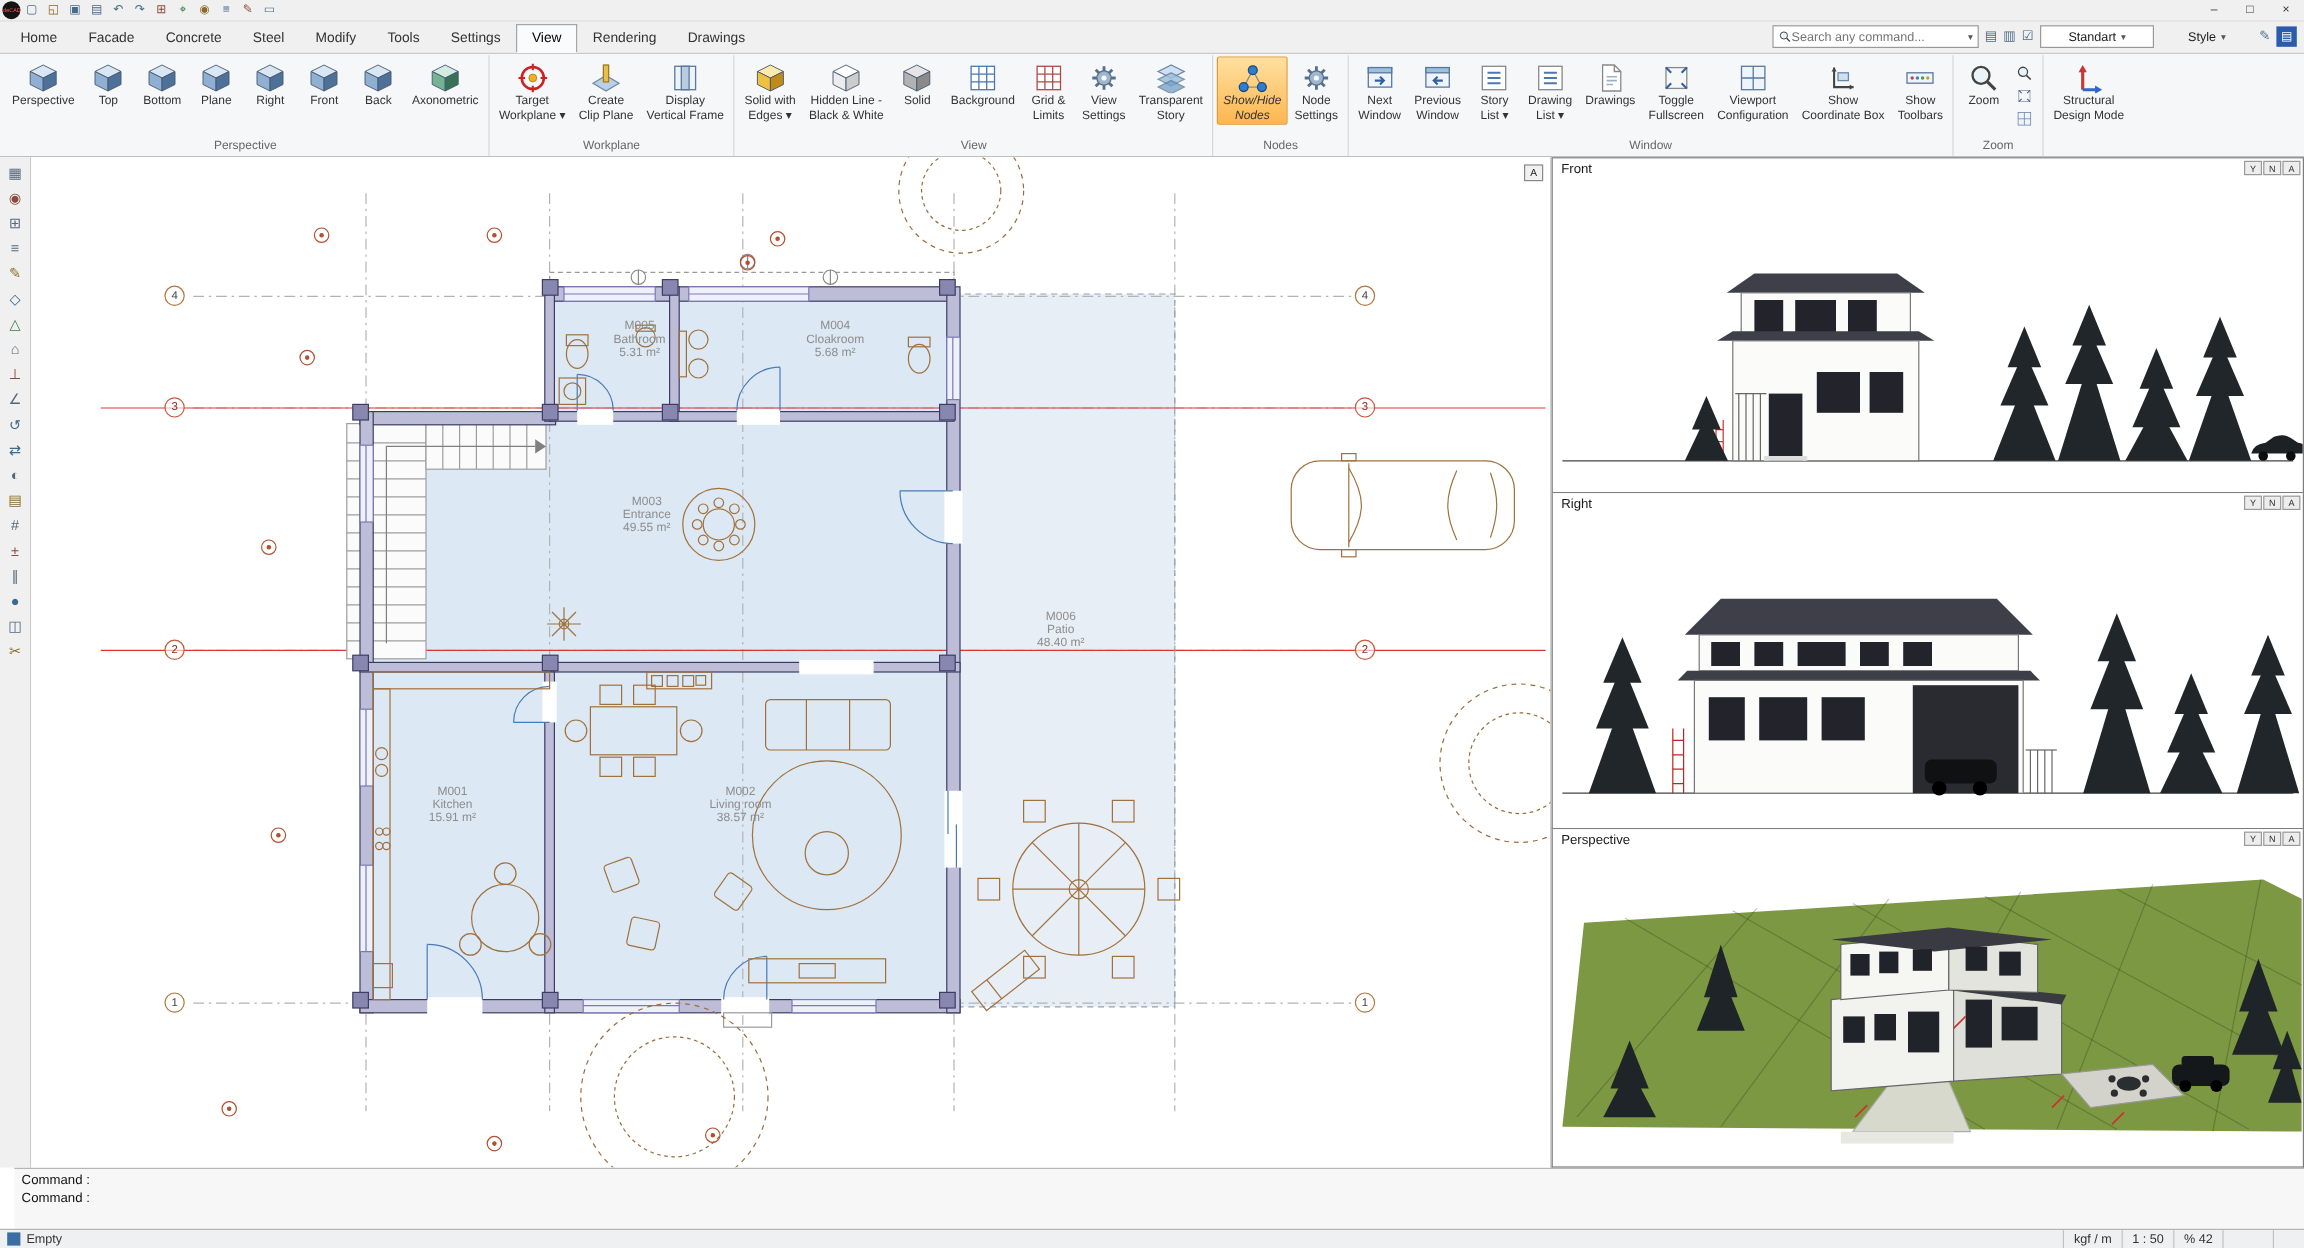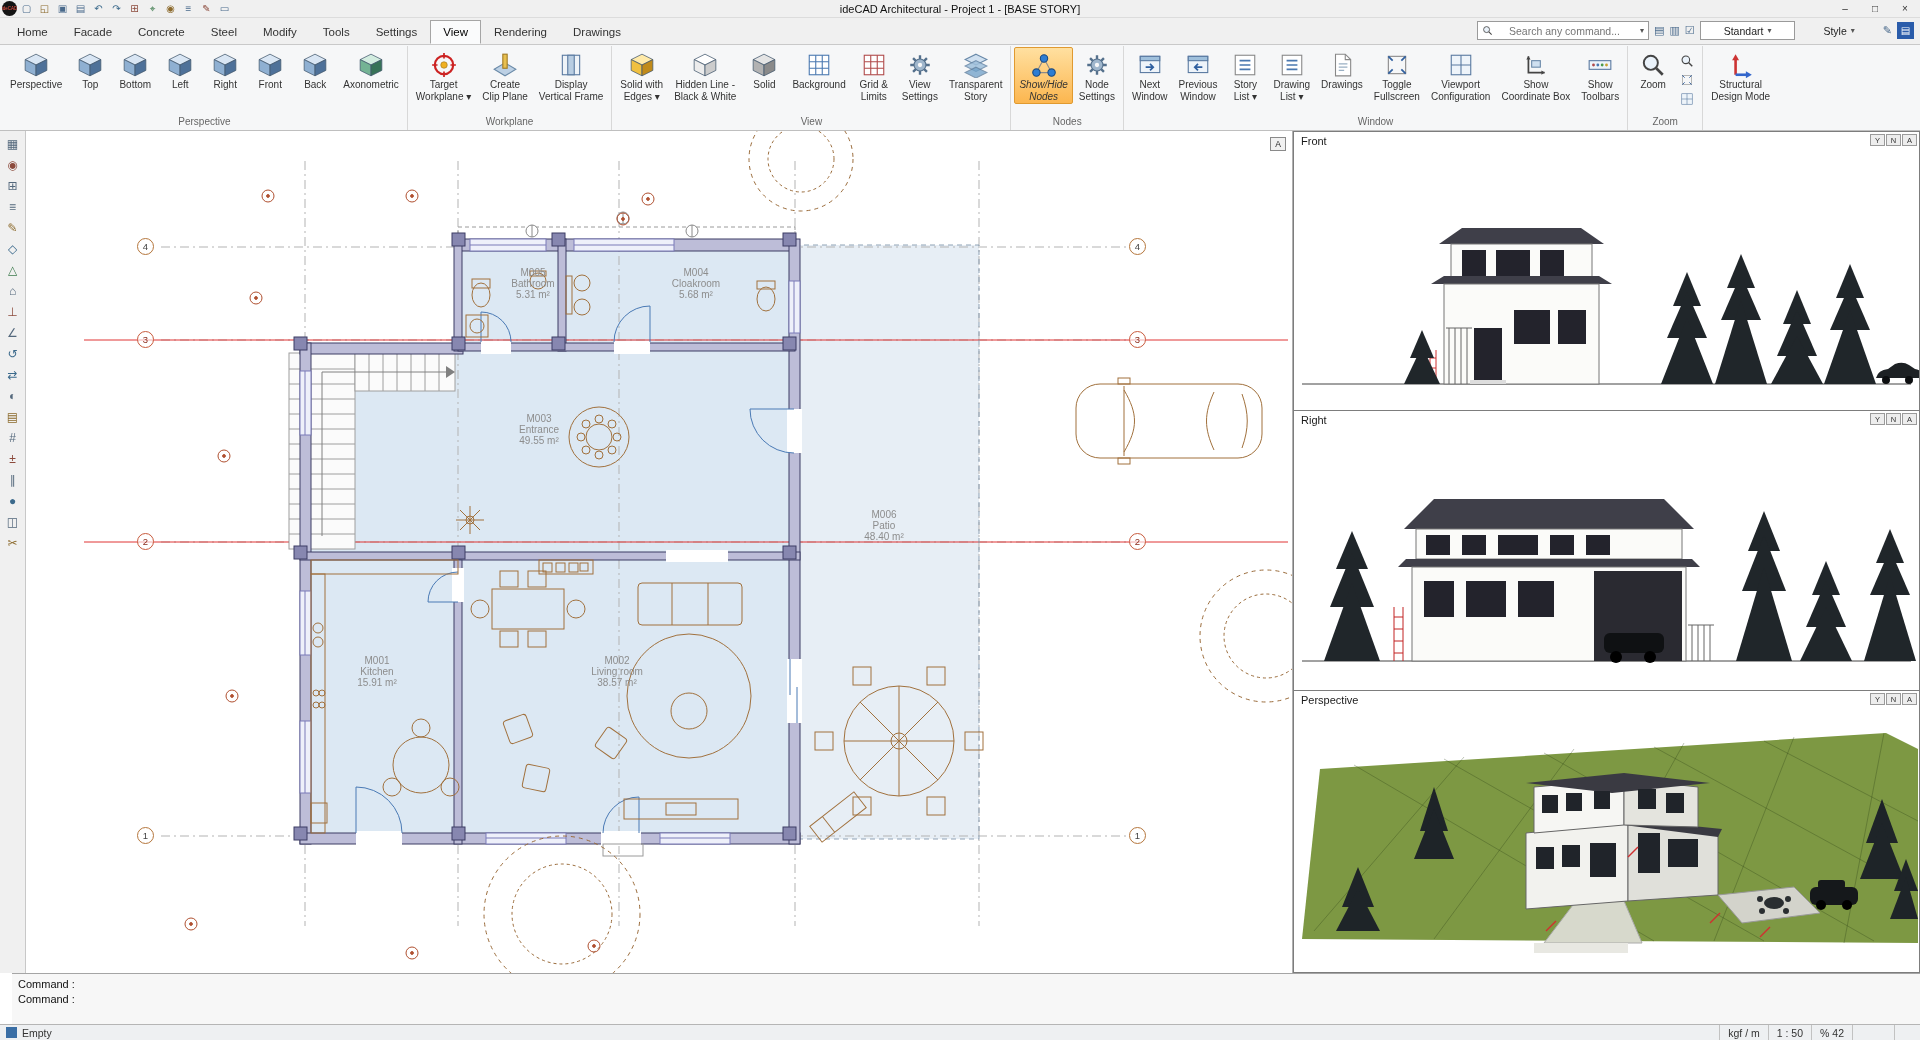--- a/index.html
+++ b/index.html
@@ -21,21 +21,21 @@
             font-size:10px; color:#333; }
 
   
   .tabrow { height:27px; background:#f0f0f0; border-bottom:1px solid #c9c9c9; display:flex;
             align-items:flex-end; padding-left:4px; }
   .tabs { display:flex; align-items:flex-end; }
   .tab { padding:5px 12px 5px; font-size:11.5px; color:#333; border:1px solid transparent; }
   .tab.active { background:#fafbfc; border-color:#a5a5a5; border-bottom-color:#fafbfc; color:#000; }
   .tabrow-right { margin-left:auto; display:flex; align-items:center; gap:5px; padding:0 6px 4px; }
   .searchbox { display:flex; align-items:center; width:172px; height:19px; border:1px solid #9a9a9a;
-               background:#fff; padding:0 4px; gap:16px; }
+               background:#fff; padding:0 4px; gap:0; }
   .searchbox input { border:0; outline:0; flex:1; min-width:0; font-size:10.5px; font-family:inherit; color:#555; }
   .mini-ic { font-size:11px; color:#4a6a8c; line-height:1; }
   .combo { display:flex; align-items:center; gap:4px; height:19px; border:1px solid #9a9a9a;
            background:#fff; padding:0 23px; font-size:10.5px; }
   .arrow { font-size:8px; color:#555; }
   .bluesq { width:17px; height:17px; background:#2a5caa; color:#fff; display:flex; align-items:center;
             justify-content:center; font-size:10px; }
 
   
   .ribbon { height:86px; background:#f6f7f8; border-bottom:1px solid #bfbfbf; display:flex;
@@ -220,21 +220,20 @@
           <div class="qicon" style="color: rgb(60, 106, 140);">↶</div>
           <div class="qicon" style="color: rgb(60, 106, 140);">↷</div>
           <div class="qicon" style="color: rgb(140, 74, 60);">⊞</div>
           <div class="qicon" style="color: rgb(60, 122, 76);">⌖</div>
           <div class="qicon" style="color: rgb(140, 106, 44);">◉</div>
           <div class="qicon" style="color: rgb(74, 106, 140);">≡</div>
           <div class="qicon" style="color: rgb(140, 74, 60);">✎</div>
           <div class="qicon" style="color: rgb(74, 106, 140);">▭</div>
         </div>
     </div>
-    <div class="titletext">ideCAD Architectural - Project 1 - [BASE STORY]</div>
     <div class="winctl">
       <div class="winbtn">–</div>
       <div class="winbtn">□</div>
       <div class="winbtn close">×</div>
     </div>
   </div>
 
   <div class="tabrow">
     <div class="tabs">
 
@@ -302,21 +301,21 @@
           <div class="rlbl">
               <span>Bottom</span>
               <span></span>
             </div>
         </div>
         <div class="rbtn">
           <svg class="ric cube-blue">
               <use href="#sym-cube"></use>
             </svg>
           <div class="rlbl">
-              <span>Left</span>
+              <span>Plane</span>
               <span></span>
             </div>
         </div>
         <div class="rbtn">
           <svg class="ric cube-blue">
               <use href="#sym-cube"></use>
             </svg>
           <div class="rlbl">
               <span>Right</span>
               <span></span>

